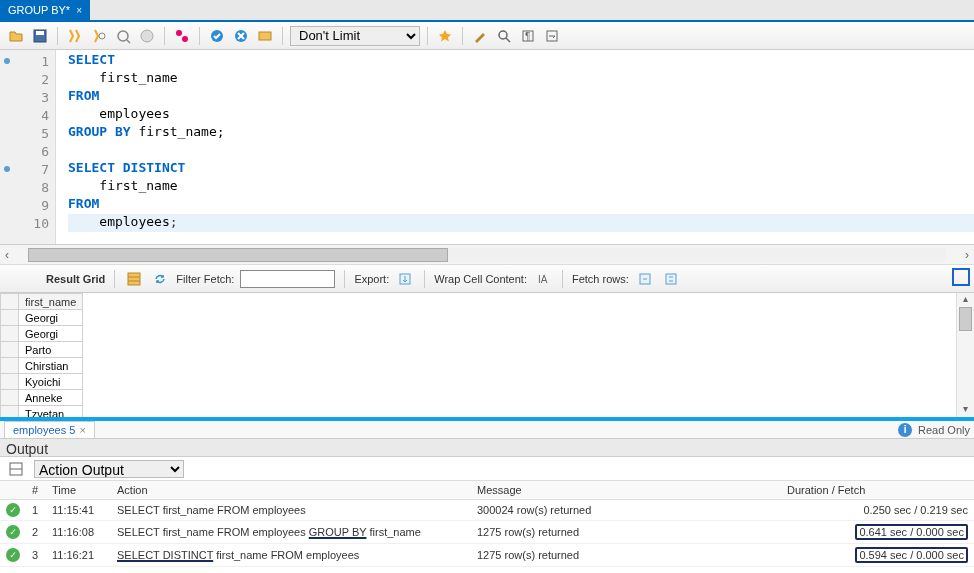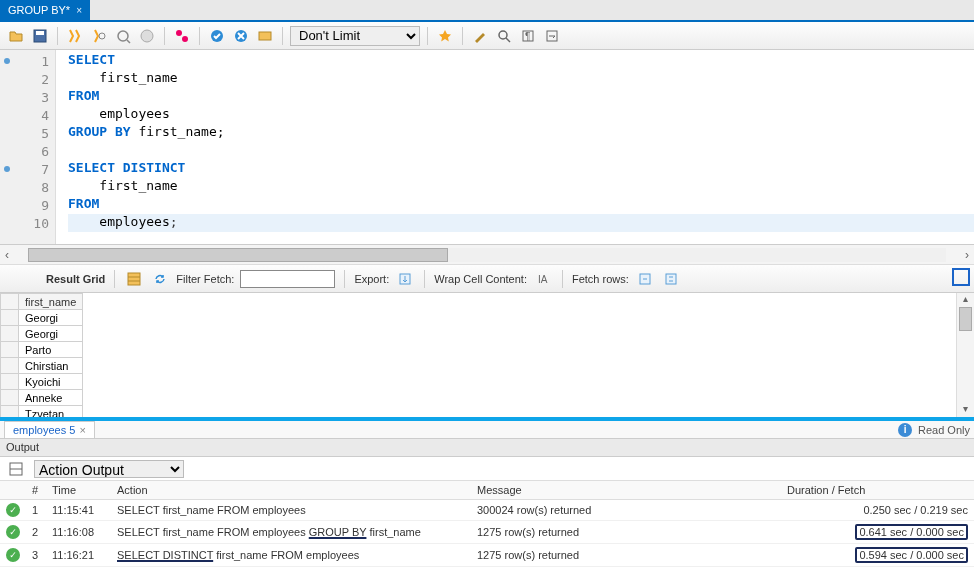--- a/index.html
+++ b/index.html
@@ -76,21 +76,21 @@
 .grid-table .rowhdr { background: #f4f4f4; width: 18px; }
 .vscroll { width: 18px; background: #f4f4f4; border-left: 1px solid #ddd; display: flex; flex-direction: column; }
 .vscroll .arr { height: 14px; text-align: center; color: #666; font-size: 10px; }
 .vscroll .track { flex: 1; position: relative; }
 .vscroll .thumb { position: absolute; top: 0; left: 2px; right: 2px; height: 24px; background: #ccc; border: 1px solid #aaa; }
 .grid-tabbar { height: 22px; background: #f8f8f8; border-top: 4px solid #0ea5e9; border-bottom: 1px solid #ccc; display: flex; align-items: center; padding: 0 4px; font-size: 11px; }
 .grid-tabbar .gtab { background: #fff; border: 1px solid #ccc; border-bottom: none; padding: 2px 8px; color: #1a64c8; display: flex; gap: 4px; }
 .grid-tabbar .spacer { flex: 1; }
 .grid-tabbar .readonly { color: #555; display: flex; align-items: center; gap: 6px; }
 .grid-tabbar .readonly .info { display: inline-flex; width: 14px; height: 14px; border-radius: 50%; background: #3b8bd6; color: #fff; align-items: center; justify-content: center; font-size: 10px; font-weight: bold; }
-.output-hdr { background: #eaeaea; border-bottom: 1px solid #ccc; height: 18px; padding: 2px 6px; font-size: 11px; color: #333; }
+.output-hdr { background: #eaeaea; border-bottom: 1px solid #ccc; height: 18px; padding: 2px 6px; font-size: 14px; color: #333; }
 .output-toolbar { height: 24px; display: flex; align-items: center; padding: 0 6px; gap: 8px; font-size: 11px; border-bottom: 1px solid #ddd; }
 .output-toolbar select { height: 18px; font-size: 14px; border: 1px solid #bbb; width: 150px; }
 .output-grid { flex: 1; overflow: hidden; }
 .output-grid table { border-collapse: collapse; width: 100%; }
 .output-grid th { background: #f9f9f9; border-bottom: 1px solid #ddd; font-size: 11px; font-weight: normal; color: #333; text-align: left; padding: 3px 6px; }
 .output-grid td { font-size: 11px; padding: 3px 6px; border-bottom: 1px solid #f0f0f0; color: #333; }
 .output-grid .status-ok { display: inline-flex; width: 14px; height: 14px; border-radius: 50%; background: #4caf50; color: #fff; align-items: center; justify-content: center; font-size: 9px; }
 .underline { text-decoration: underline; text-decoration-color: #1a2a5a; text-decoration-thickness: 2px; }
 .box-em { border: 2px solid #1a2a5a; border-radius: 2px; padding: 0 2px; display: inline-block; }
 .col-num { width: 20px; }

